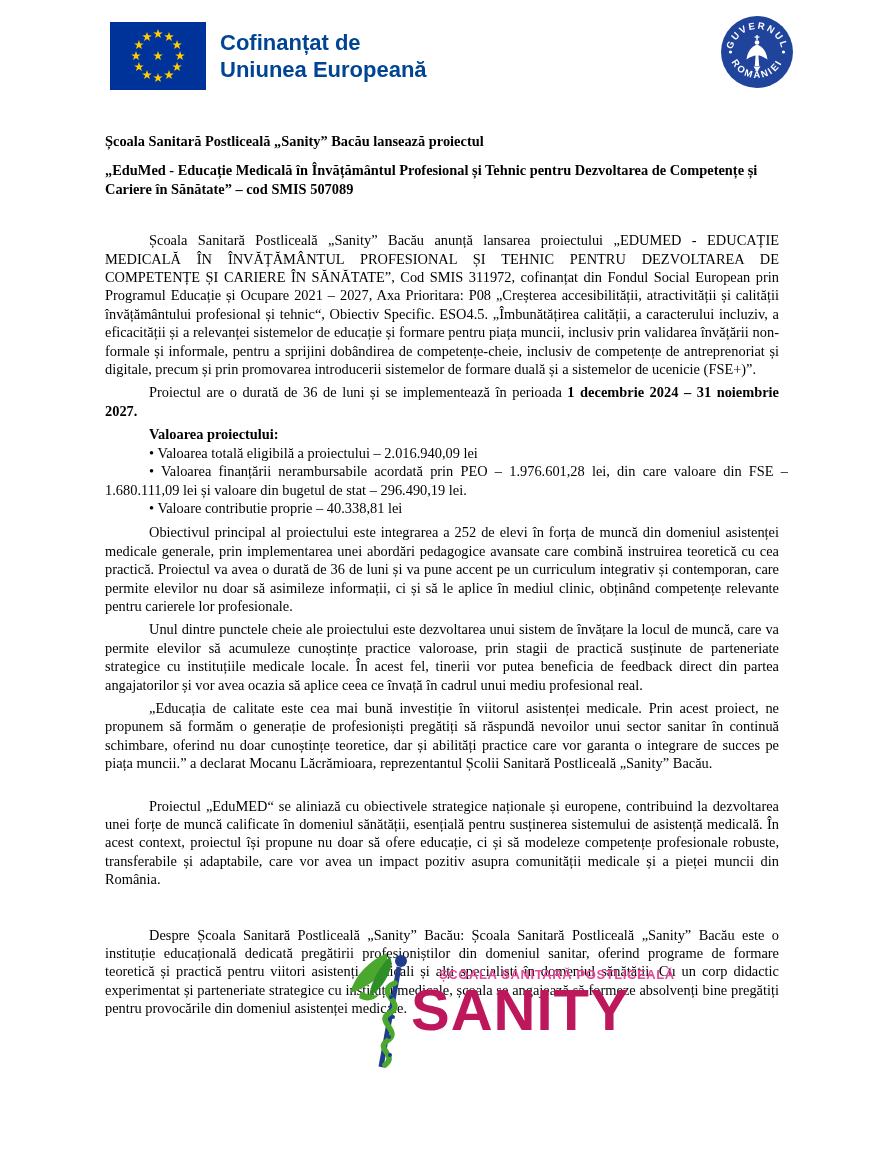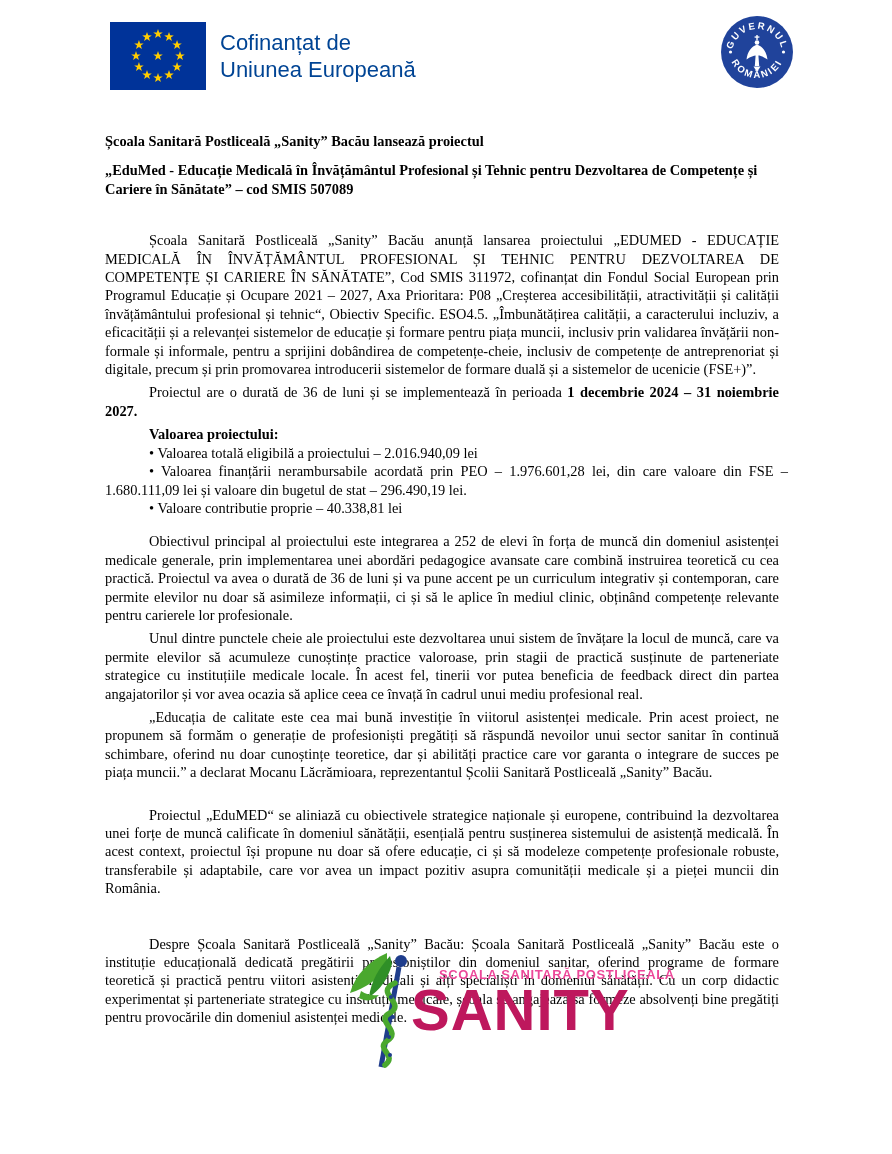--- a/index.html
+++ b/index.html
@@ -13,38 +13,38 @@
     line-height:18.4px;
     color:#000;
     overflow:hidden;
   }
   
   .eu-block{position:absolute;left:110px;top:22px;display:flex;align-items:center;}
   .eu-flag{display:block;}
   .eu-text{
     margin-left:14px;
     font-family:"Liberation Sans","DejaVu Sans",sans-serif;
-    font-weight:normal;
+    font-weight:bold;
     font-size:22px;
     line-height:27px;
     color:#004494;
   }
   .gov-block{position:absolute;left:721px;top:16px;}
   
   .doc{
     position:absolute;left:105px;top:132px;width:683px;
     text-align:justify;
   }
   .title-line{text-align:left;font-weight:bold;}
   .subtitle{margin-top:11px;}
   .para{text-indent:44px;margin:0 9px 5px 0;}
   .first-para{margin-top:33px;}
   .no-indent-heading{text-indent:44px;font-weight:bold;margin:0;}
   .bullet{text-indent:44px;margin:0;}
-  .bullet-last{margin-bottom:15px;}
+  .bullet-last{margin-bottom:6px;}
   .sp-quote{margin-bottom:24px;}
   .sp-align{margin-bottom:37px;}
   .bold{font-weight:bold;}
   
   .sanity-logo{
     position:absolute;left:343px;top:951px;
     display:flex;align-items:flex-start;
   }
   .caduceus{flex:0 0 auto;}
   .sanity-text{

